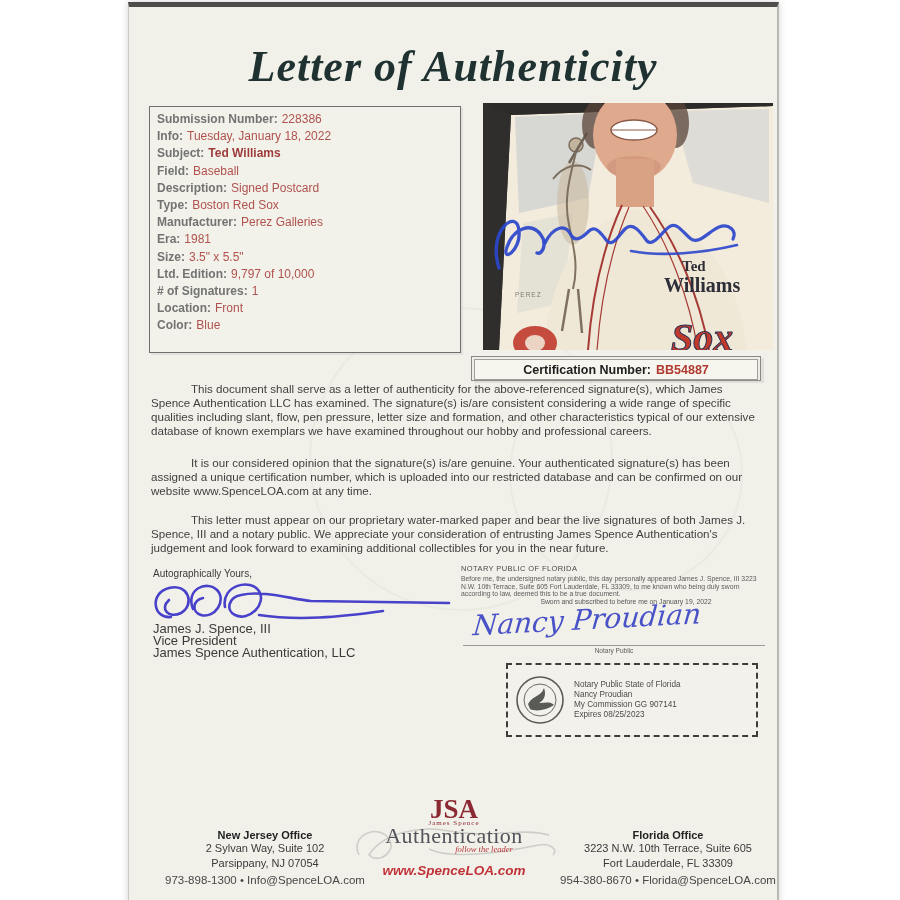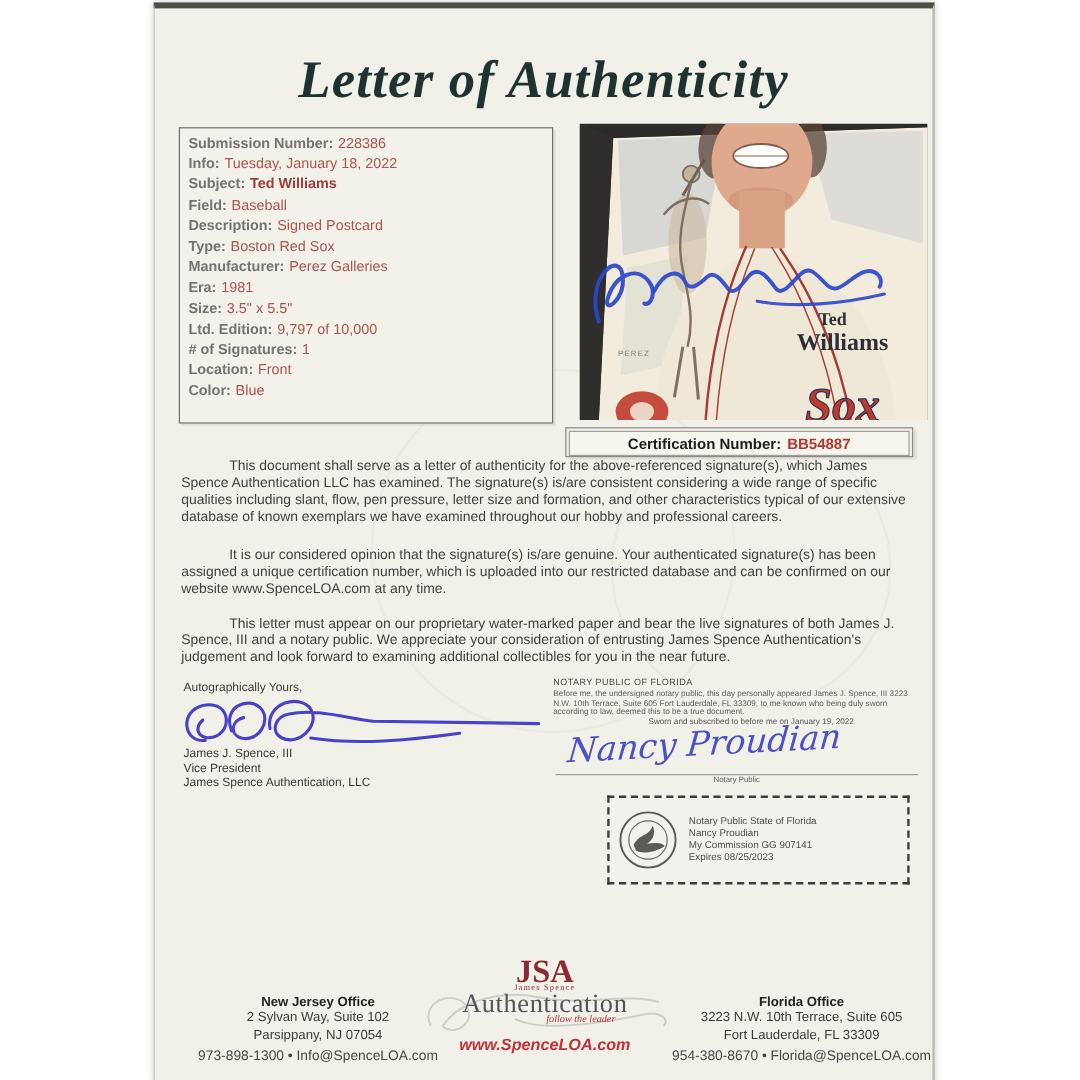--- a/index.html
+++ b/index.html
@@ -32,21 +32,21 @@
     align-items:center;justify-content:center;font-size:12.5px;}
   .certlabel{font-weight:bold;color:#1d1d1d;}
   .certvalue{font-weight:bold;color:#b03a30;margin-left:5px;}
   
   .bodyp{position:absolute;left:22px;width:613px;margin:0;font-size:11.6px;line-height:14px;
     color:#3f3f3f;text-indent:40px;text-align:left;}
   .p1{top:375px;} .p2{top:449px;} .p3{top:506px;}
   
   .autoyours{position:absolute;left:24px;top:561px;font-size:10px;color:#3c3c3c;}
   .spence-sig{position:absolute;left:10px;top:570px;}
-  .signer-block{position:absolute;left:24px;top:616px;font-size:10px;line-height:11.8px;color:#3a3a3a;}
+  .signer-block{position:absolute;left:24px;top:616px;font-size:13px;line-height:11.8px;color:#3a3a3a;}
   
   .notary-head{position:absolute;left:332px;top:557px;font-size:7.5px;letter-spacing:.4px;color:#4a4a4a;}
   .notary-fine{position:absolute;left:332px;top:568px;width:302px;font-size:6.8px;
     line-height:7.6px;color:#5c5c5c;}
   .sworn{position:absolute;left:352px;top:591px;width:290px;text-align:center;
     font-size:6.8px;color:#555;}
   .nancy-sig{position:absolute;left:340px;top:594px;}
   .notary-line{position:absolute;left:334px;top:638px;width:302px;border-top:1px solid #9b9b97;}
   .notary-cap{position:absolute;left:334px;top:640px;width:302px;text-align:center;
     font-size:6.5px;color:#5c5c5c;}

